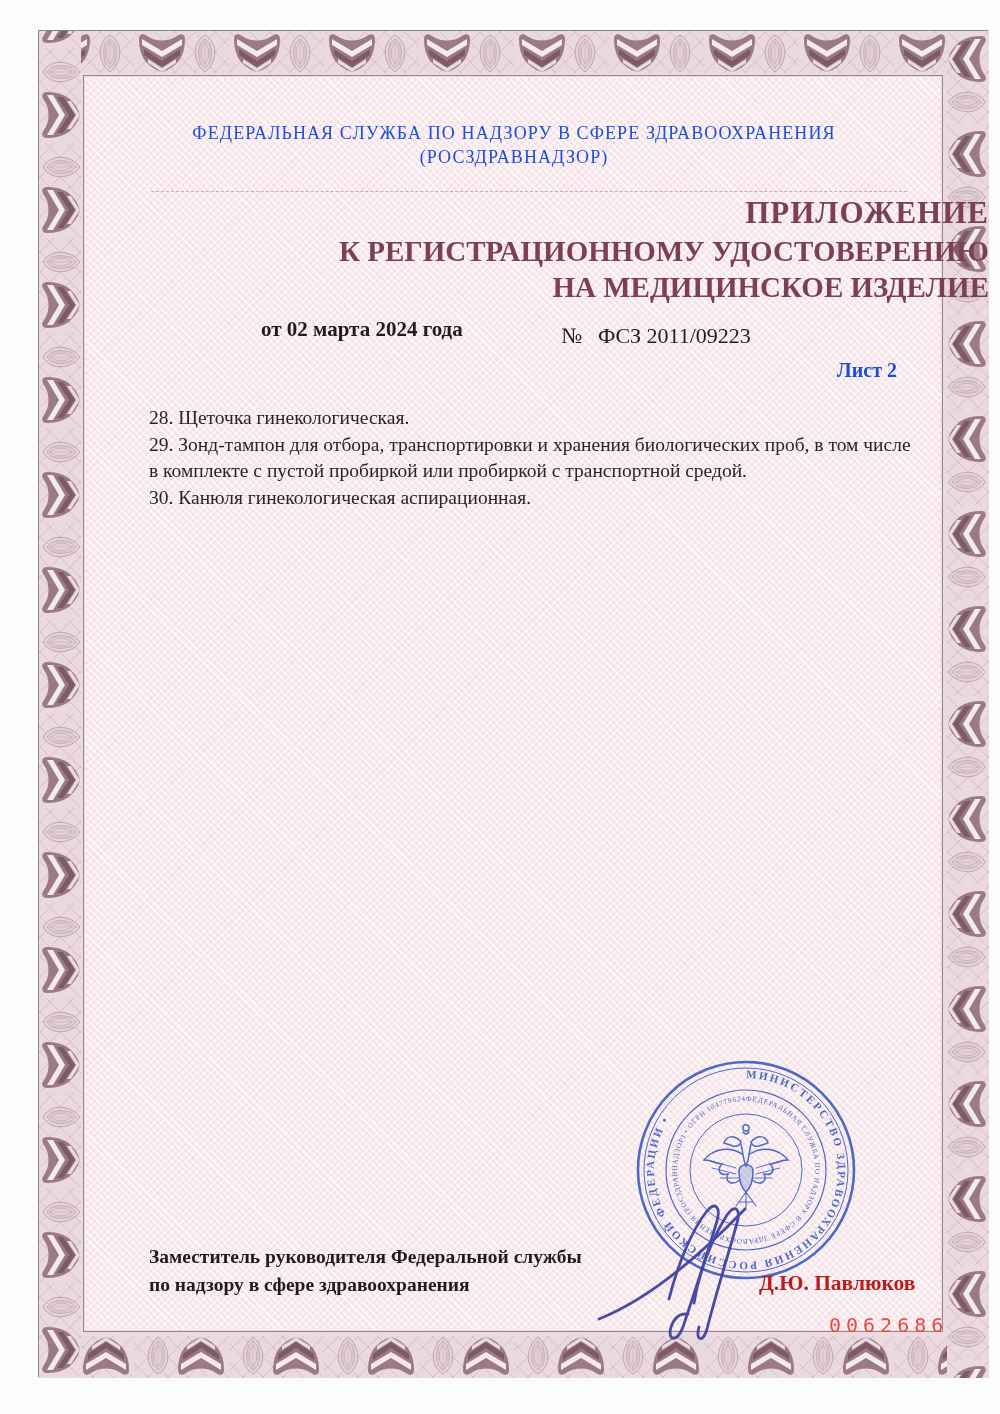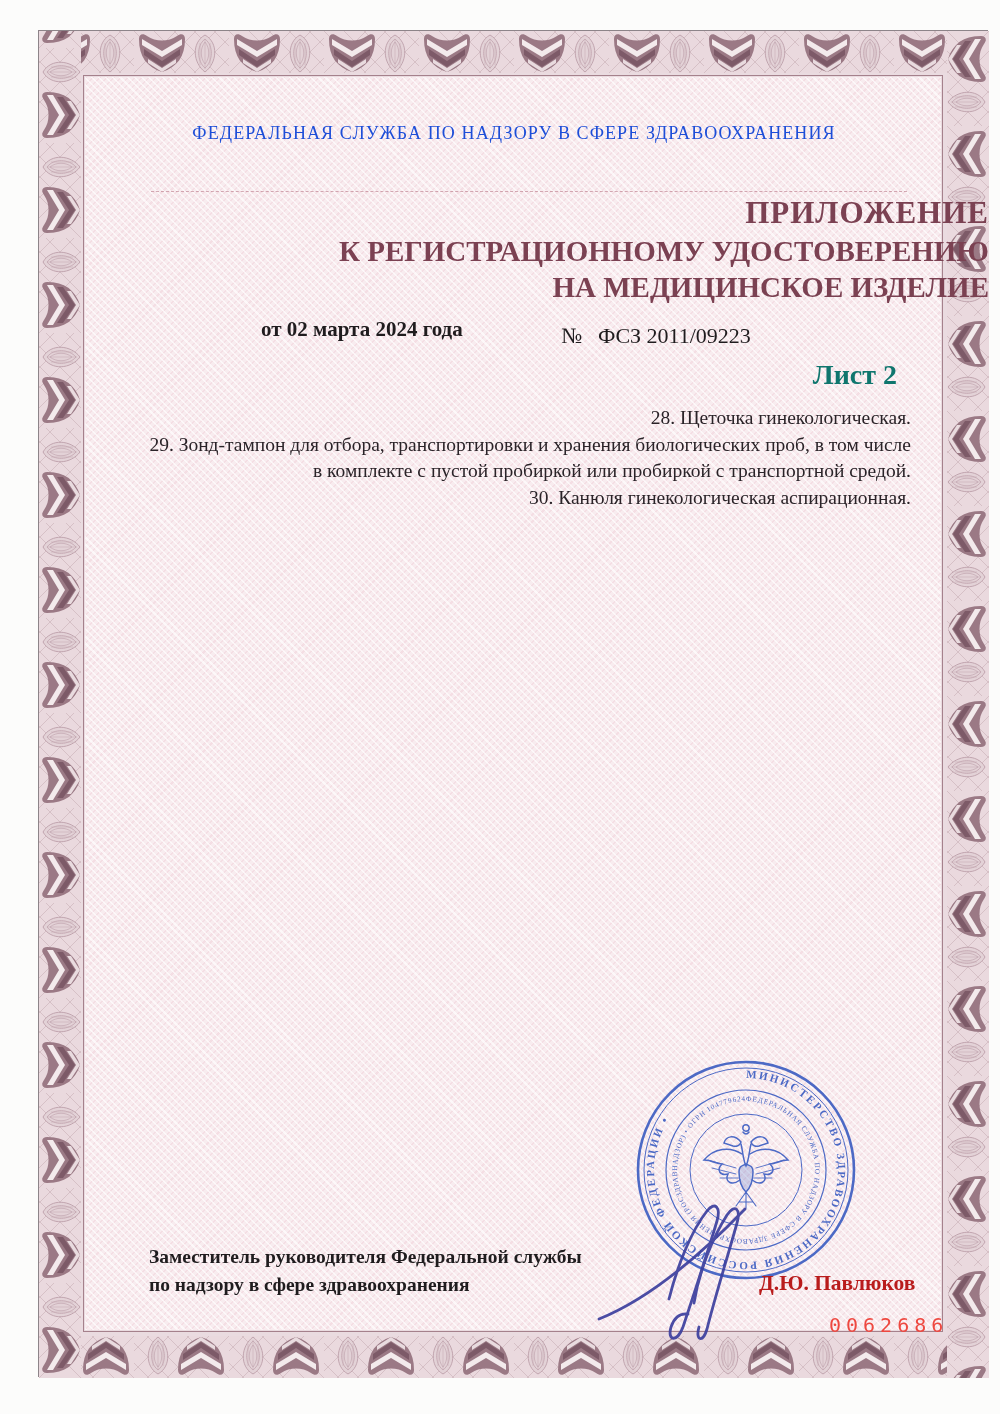--- a/index.html
+++ b/index.html
@@ -34,24 +34,24 @@
     position:absolute;left:112px;top:160px;width:756px;height:0;
     border-top:1px dashed rgba(178,108,124,0.55);
   }
   .doc-title{position:absolute;left:0;width:100%;text-align:right;color:#7b4152;font-weight:bold;}
   .t1{top:164px;font-size:31px;letter-spacing:1px;}
   .t2{top:204px;font-size:29px;}
   .t3{top:240px;font-size:29px;}
   .meta-date{position:absolute;left:222px;top:286px;font-size:21px;font-weight:bold;color:#1f1c1e;}
   .meta-num{position:absolute;left:522px;top:292px;font-size:22px;font-weight:normal;color:#1f1c1e;}
   .meta-num .no{margin-right:16px;}
-  .sheet{position:absolute;right:92px;top:328px;font-size:28px;font-weight:bold;color:#0f766e;}
+  .sheet{position:absolute;right:92px;top:328px;font-size:20px;font-weight:bold;color:#1d4ed8;}
   .items{
     position:absolute;left:110px;top:374px;width:762px;
-    font-size:19.5px;line-height:26.5px;color:#2a2328;text-align:right;
+    font-size:19.5px;line-height:26.5px;color:#2a2328;
   }
   .role{
     position:absolute;left:110px;top:1212px;width:480px;
     font-size:19.5px;line-height:28px;font-weight:bold;color:#1f1c1e;
   }
   .sig-name{position:absolute;left:720px;top:1240px;font-size:21.5px;font-weight:bold;color:#b91c1c;}
   .serial{
     position:absolute;left:790px;top:1272px;
     font-family:"DejaVu Sans Mono",monospace;font-size:20px;letter-spacing:5px;color:#ee4840;margin-top:10px;
   }
@@ -99,20 +99,21 @@
       <rect width="1347" height="42" fill="url(#bp)"></rect>
     </svg>
 
   <div class="inner-frame"></div>
   <div class="paper"></div>
 
   <div class="layer">
 
     <div class="agency">
       <div>ФЕДЕРАЛЬНАЯ СЛУЖБА ПО НАДЗОРУ В СФЕРЕ ЗДРАВООХРАНЕНИЯ</div>
+      <div>(РОСЗДРАВНАДЗОР)</div>
     </div>
 
     <div class="sep"></div>
 
     <div class="doc-title t1">ПРИЛОЖЕНИЕ</div>
     <div class="doc-title t2">К РЕГИСТРАЦИОННОМУ УДОСТОВЕРЕНИЮ</div>
     <div class="doc-title t3">НА МЕДИЦИНСКОЕ ИЗДЕЛИЕ</div>
 
     <div class="meta-date">от  02 марта 2024 года</div>
     <div class="meta-num">

